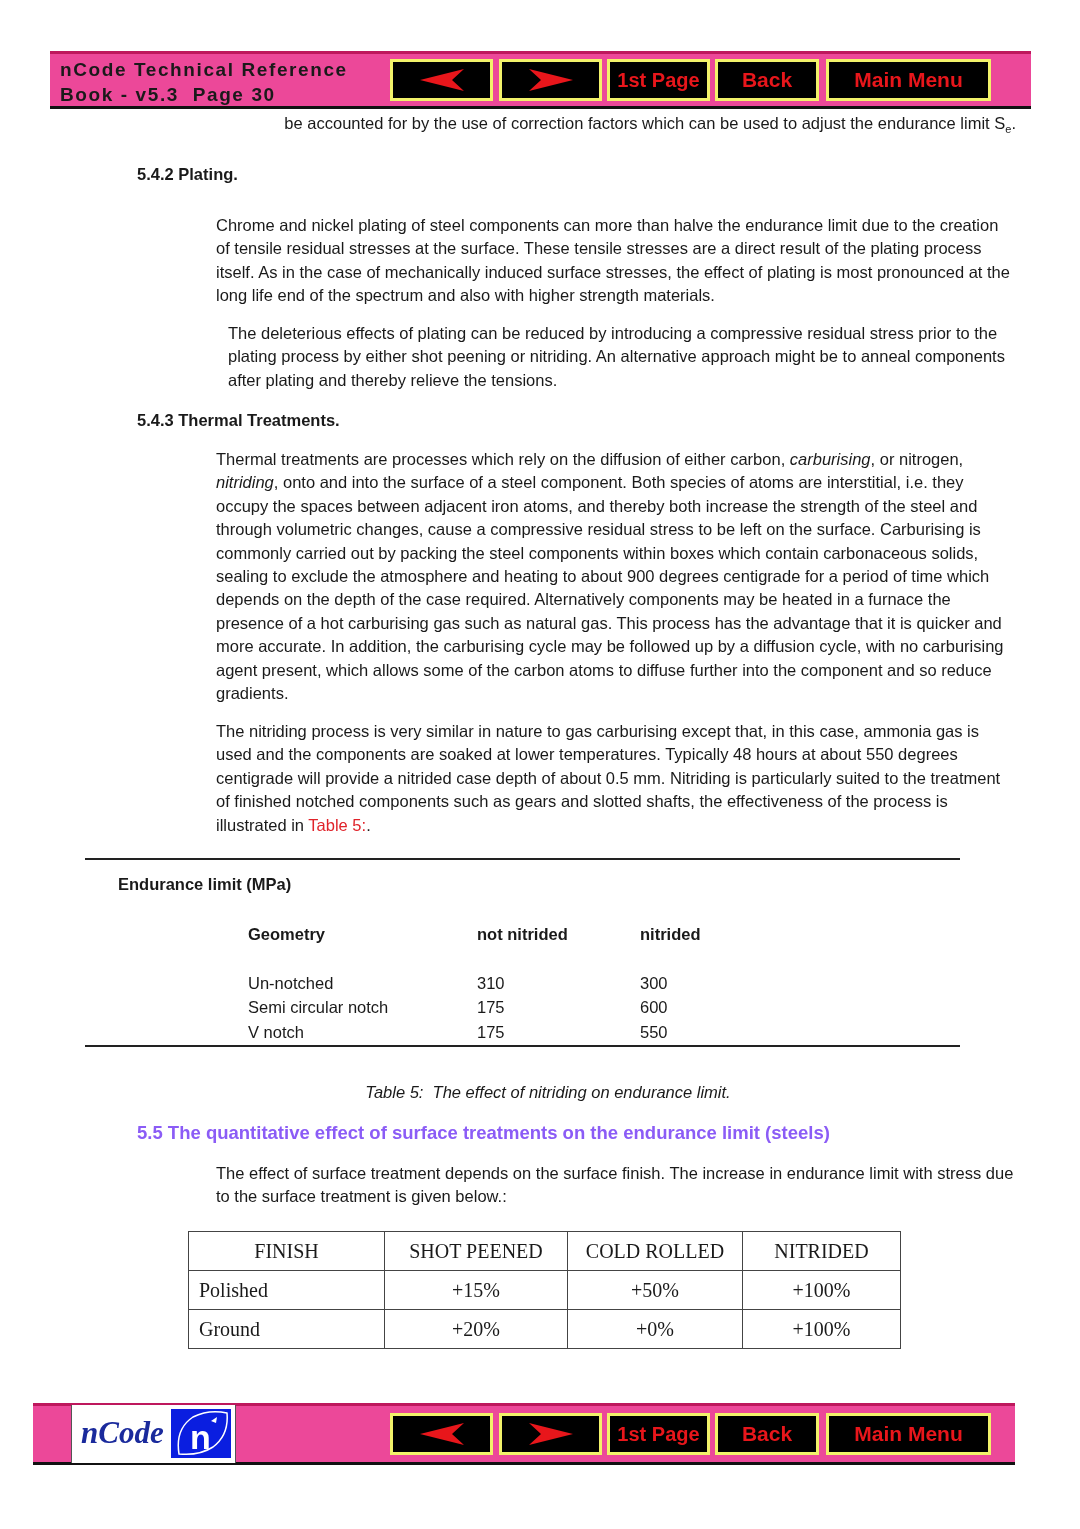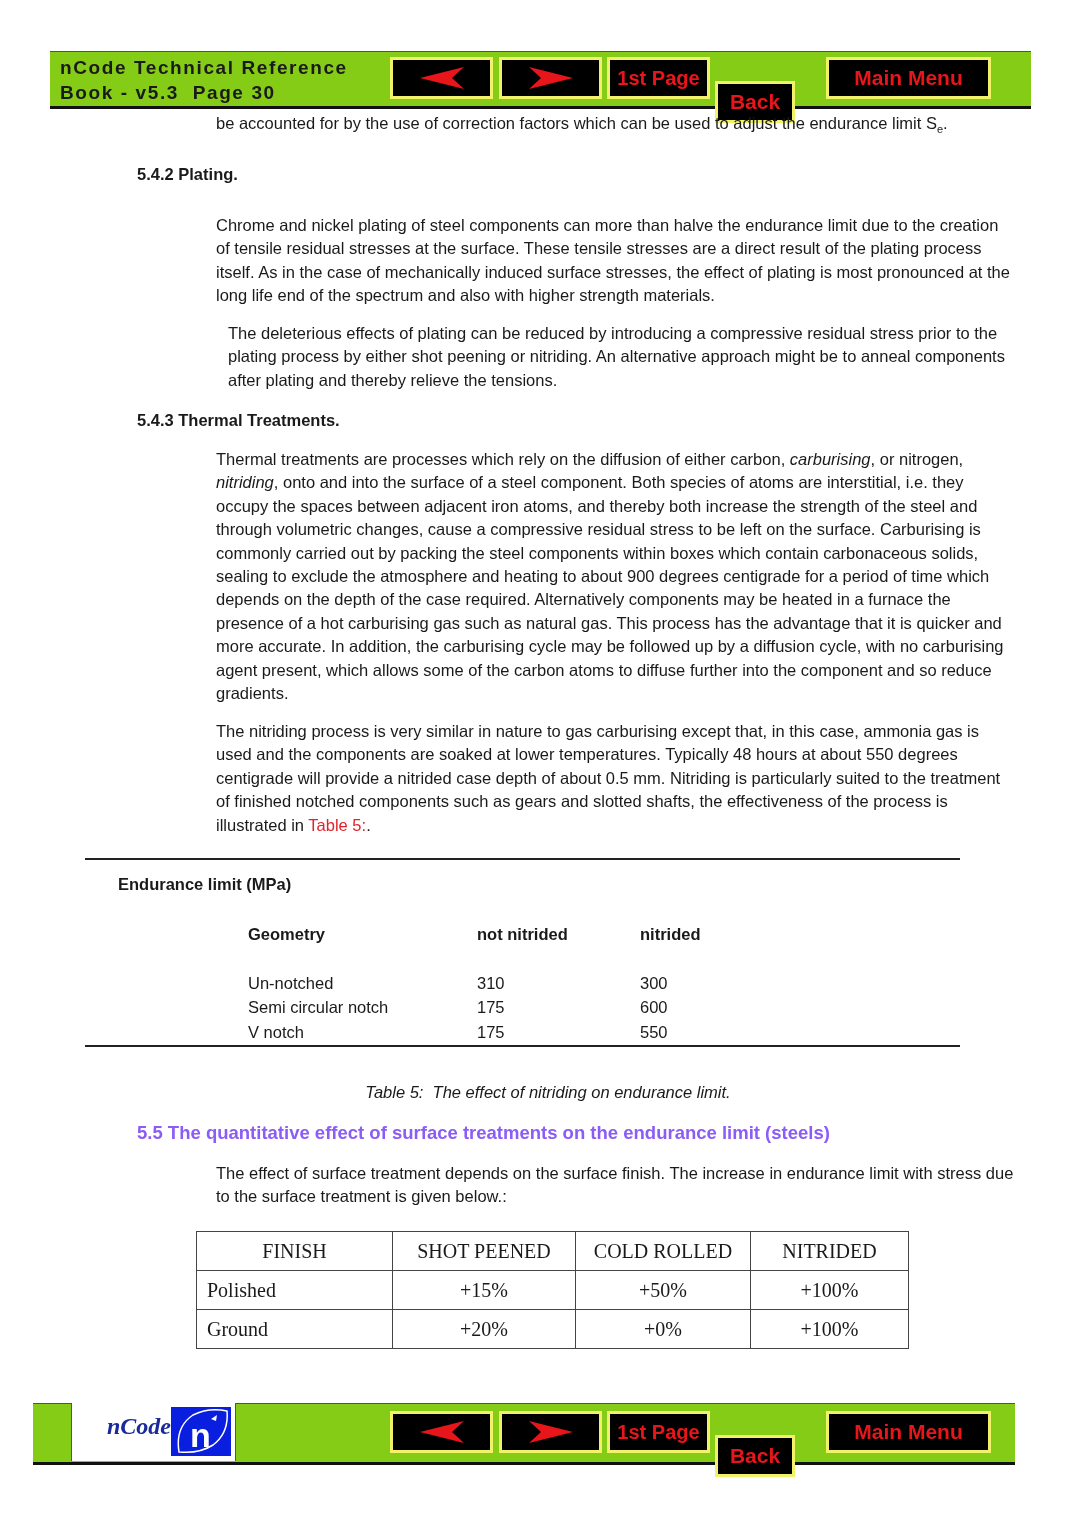--- a/index.html
+++ b/index.html
@@ -1,68 +1,68 @@
 <!DOCTYPE html>
 <html><head>
 <meta charset="utf-8">
 <style>
   html, body { margin: 0; padding: 0; background: #ffffff; }
   body { width: 1080px; height: 1529px; position: relative; overflow: hidden;
          font-family: "Liberation Sans", sans-serif; color: #1a1a1a; }
 
   
-  .navbar { position: absolute; background: #84cc16;
-            border-top: 1px solid #be185d; border-bottom: 3px solid #111; box-sizing: border-box; }
+  .navbar { position: absolute; background: #ec4899;
+            border-top: 3px solid #be185d; border-bottom: 3px solid #111; box-sizing: border-box; }
   .navbar.top { left: 50px; top: 51px; width: 981px; height: 58px; }
   .navbar.bottom { left: 33px; top: 1403px; width: 982px; height: 62px; }
 
   .doc-title { position: absolute; left: 10px; top: 3px; font-weight: bold; font-size: 19px;
                letter-spacing: 1.6px; line-height: 25px; color: #1a1a1a; }
 
   .nav-btn { position: absolute; background: #000; border: 3px solid #f2f26a; box-sizing: border-box;
              display: flex; align-items: center; justify-content: center; cursor: pointer;
              color: #e8161b; font-weight: bold; font-size: 21px; }
   .navbar.top .nav-btn { top: 5px; height: 42px; }
   .navbar.bottom .nav-btn { top: 7px; height: 42px; }
   .btn-prev { left: 340px; width: 103px; }
   .btn-next { left: 449px; width: 103px; }
   .btn-first { left: 557px; width: 103px; font-size: 20px !important; }
-  .btn-back { left: 665px; width: 80px; margin-top: 24px; }
+  .btn-back { left: 665px; width: 104px; }
   .btn-main { left: 776px; width: 165px; }
   .navbar.bottom .btn-prev { left: 357px; }
   .navbar.bottom .btn-next { left: 466px; }
   .navbar.bottom .btn-first { left: 574px; }
   .navbar.bottom .btn-back { left: 682px; }
   .navbar.bottom .btn-main { left: 793px; }
 
   .arrow-svg { width: 48px; height: 24px; }
 
   .logo-box { position: absolute; left: 38px; top: -1px; width: 165px; height: 58px; background: #fff;
               border-left: 1px solid #555; border-right: 1px solid #555; box-sizing: border-box; }
   .logo-text { position: absolute; left: 9px; top: 10px; font-family: "Liberation Serif", serif;
-               font-style: italic; font-weight: bold; font-size: 24px; color: #1a2a9c; margin-left: 26px; }
+               font-style: italic; font-weight: bold; font-size: 31px; color: #1a2a9c; }
   .logo-mark { position: absolute; left: 99px; top: 4px; width: 60px; height: 49px; background: #0a1ee0; }
 
   
   .para { position: absolute; left: 216px; width: 800px; font-size: 16.5px; line-height: 23.4px; color: #1a1a1a; }
   .h3 { position: absolute; left: 137px; font-weight: bold; font-size: 16.5px; color: #1a1a1a; }
   .h2 { position: absolute; left: 137px; font-weight: bold; font-size: 18.5px; color: #8b5cf6; }
   .link { color: #e0232a; cursor: pointer; }
   sub { font-size: 11px; vertical-align: -4px; line-height: 0; }
 
   
   .rule { position: absolute; left: 85px; width: 875px; height: 2px; background: #222; }
   .t5-title { position: absolute; left: 118px; top: 875px; font-weight: bold; font-size: 16.5px; }
   .t5-col { position: absolute; font-size: 16.5px; line-height: 24.6px; }
   .t5-head { font-weight: bold; }
   .caption { position: absolute; left: 0; width: 1096px; text-align: center; top: 1083px;
              font-style: italic; font-size: 16.5px; }
 
   
-  .treat { position: absolute; left: 196px; top: 1231px; border-collapse: collapse;
+  .treat { position: absolute; left: 188px; top: 1231px; border-collapse: collapse;
            font-family: "Liberation Serif", serif; font-size: 20px; color: #1a1a1a; border-radius: 20px; }
   .treat td, .treat th { border: 1.5px solid #444; height: 38px; padding: 0 10px; font-weight: normal; }
   .treat th { text-align: center; }
   .treat td.lbl { text-align: left; }
   .treat td.val { text-align: center; }
 </style>
 </head>
 <body>
 
 <div class="navbar top">
@@ -78,21 +78,21 @@
   <div class="nav-btn btn-next">
     <svg class="arrow-svg" viewBox="0 0 48 24">
       <polygon points="46,12 2,1 14,12 2,23" fill="#e8161b"></polygon>
     </svg>
   </div>
   <div class="nav-btn btn-first">1st Page</div>
   <div class="nav-btn btn-back">Back</div>
   <div class="nav-btn btn-main">Main Menu</div>
 </div>
 
-<div class="para" style="top:112px;">
+<div class="para" style="top:112px;text-align:right;">
   <div><span>be accounted for by the use of correction factors which can be used to adjust the endurance limit S</span><sub>e</sub><span>.</span></div>
 </div>
 
 <div class="h3" style="top:165px;">5.4.2 Plating.</div>
 
 <div class="para" style="top:214px;">Chrome and nickel plating of steel components can more than halve the endurance limit due to the creation of tensile residual stresses at the surface. These tensile stresses are a direct result of the plating process itself. As in the case of mechanically induced surface stresses, the effect of plating is most pronounced at the long life end of the spectrum and also with higher strength materials.</div>
 <div class="para" style="top:322px;margin-left:12px;">The deleterious effects of plating can be reduced by introducing a compressive residual stress prior to the plating process by either shot peening or nitriding. An alternative approach might be to anneal components after plating and thereby relieve the tensions.</div>
 
 <div class="h3" style="top:411px;">5.4.3 Thermal Treatments.</div>
 

